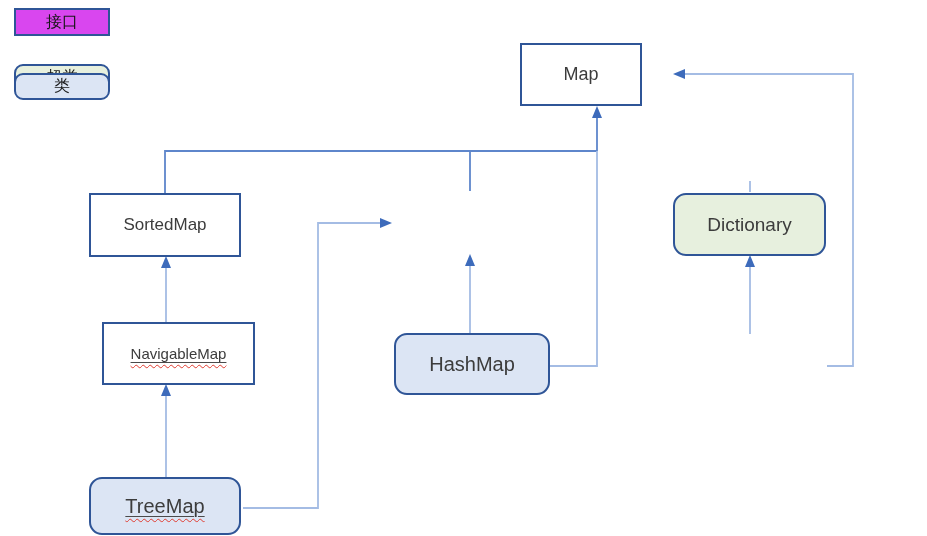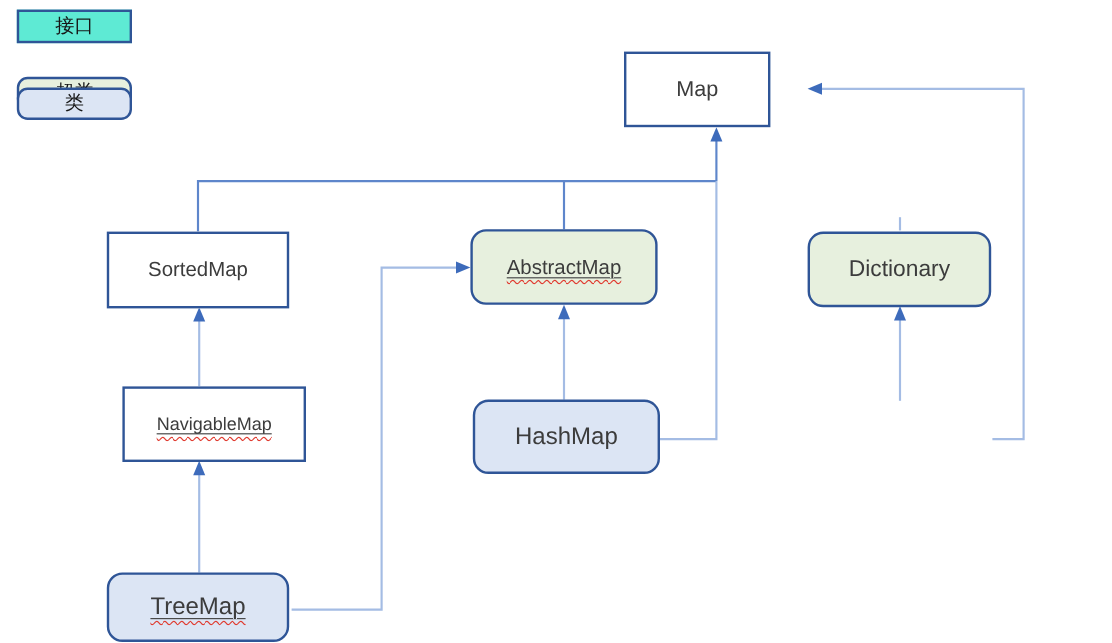--- a/index.html
+++ b/index.html
@@ -36,21 +36,21 @@
   
   .u { text-decoration: underline solid #4a4a4a 1px; text-underline-offset:3px; }
   .wavy { text-decoration: underline wavy var(--wavy, #E03C31) 1px; text-underline-offset:5px; }
 
   .legend-item {
     position:absolute; z-index:2;
     display:flex; align-items:center; justify-content:center;
     box-sizing:border-box;
     width:96px; height:28px;
     color:#161616; font-size:16px;
-    background:#5eead4;
+    background:#d946ef;
   }
   .legend-rect  { border:2.5px solid var(--border, #2F5597); }
   .legend-round { border:2.2px solid var(--border, #2F5597); border-radius:9px; }
 
   
   #n-map          { left:520px; top:43px;  width:122px; height:63px; font-size:18px; }
   #n-sortedmap    { left:89px;  top:193px; width:152px; height:64px; font-size:17px; }
   #n-abstractmap  { left:392px; top:191px; width:156px; height:63px; font-size:17px; }
   #n-dictionary   { left:673px; top:193px; width:153px; height:63px; font-size:19px; }
   #n-navigablemap { left:102px;  top:322px; width:153px; height:63px; font-size:15px; }
@@ -110,23 +110,20 @@
   </div>
 
   <div class="node iface" id="n-map">
     <span class="label">Map</span>
   </div>
 
   <div class="node iface" id="n-sortedmap">
     <span class="label">SortedMap</span>
   </div>
 
-  <div class="node super" id="n-abstractmap">
-    <span class="label u"><span class="wavy">AbstractMap</span></span>
-  </div>
 
   <div class="node super" id="n-dictionary">
     <span class="label">Dictionary</span>
   </div>
 
   <div class="node iface" id="n-navigablemap">
     <span class="label u"><span class="wavy">NavigableMap</span></span>
   </div>
 
   <div class="node cls" id="n-hashmap">

